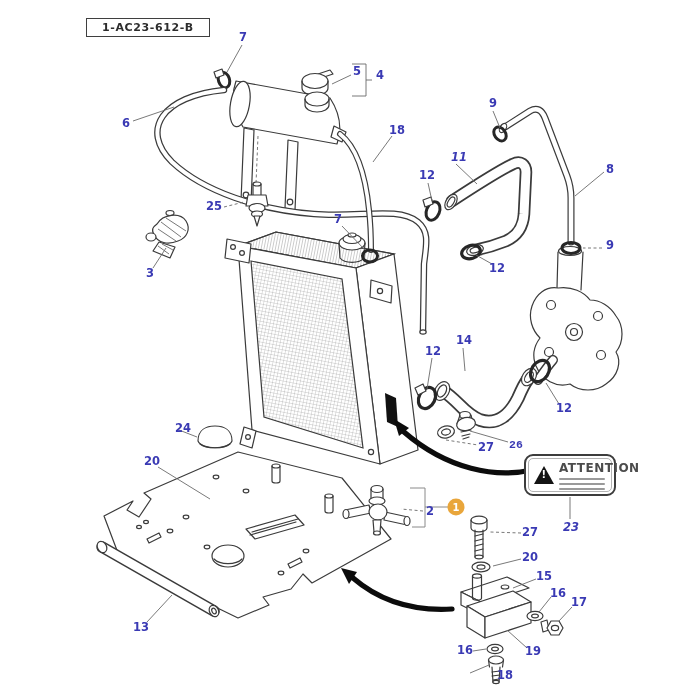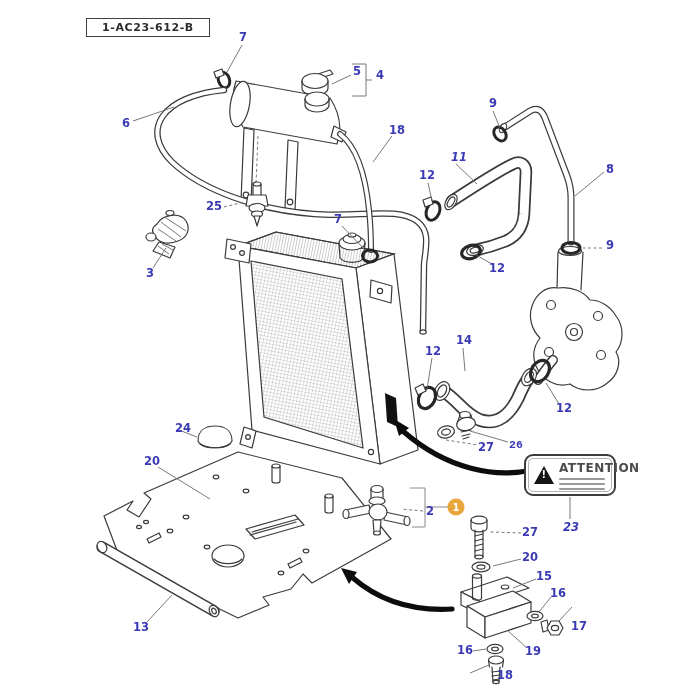--- a/index.html
+++ b/index.html
@@ -371,20 +371,20 @@
       <span class="callout" style="left: 183px; top: 429px; color: rgb(58, 58, 180);">24</span>
       <span class="callout" style="left: 486px; top: 448px; color: rgb(58, 58, 180);">27</span>
       <span class="callout" style="left: 516px; top: 445px; color: rgb(58, 58, 180); font-family: Liberation Mono, monospace;">26</span>
       <span class="callout" style="left: 152px; top: 462px; color: rgb(58, 58, 180);">20</span>
       <span class="callout" style="left: 430px; top: 512px; color: rgb(58, 58, 180);">2</span>
       <span class="callout" style="left: 571px; top: 528px; color: rgb(58, 58, 180); font-style: italic;">23</span>
       <span class="callout" style="left: 530px; top: 533px; color: rgb(58, 58, 180);">27</span>
       <span class="callout" style="left: 530px; top: 558px; color: rgb(58, 58, 180);">20</span>
       <span class="callout" style="left: 544px; top: 577px; color: rgb(58, 58, 180);">15</span>
       <span class="callout" style="left: 558px; top: 594px; color: rgb(58, 58, 180);">16</span>
-      <span class="callout" style="left: 579px; top: 603px; color: rgb(58, 58, 180); margin-top: 24px;">17</span>
+      <span class="callout" style="left: 579px; top: 603px; color: rgb(58, 58, 180);">17</span>
       <span class="callout" style="left: 141px; top: 628px; color: rgb(58, 58, 180);">13</span>
       <span class="callout" style="left: 465px; top: 651px; color: rgb(58, 58, 180);">16</span>
       <span class="callout" style="left: 533px; top: 652px; color: rgb(58, 58, 180);">19</span>
       <span class="callout" style="left: 463px; top: 676px; color: rgb(58, 58, 180); margin-left: 42px;">18</span>
     </div>
 
 </div>
 
 </body></html>

